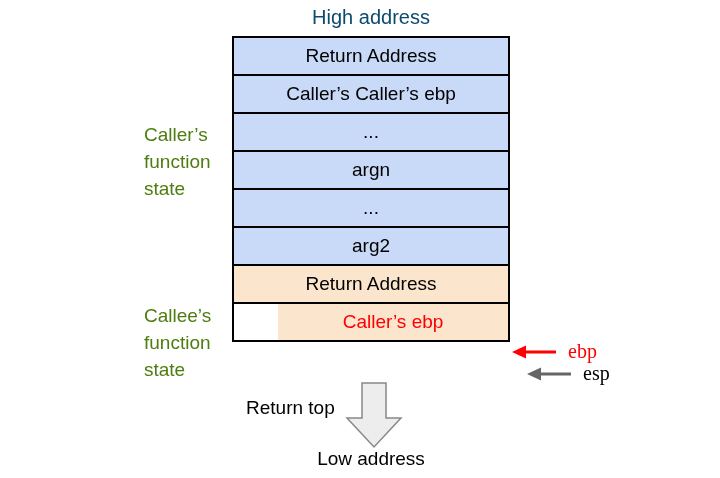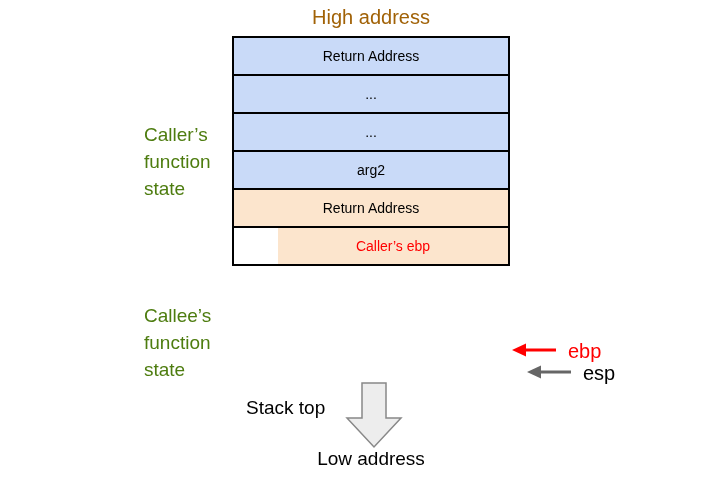--- a/index.html
+++ b/index.html
@@ -15,35 +15,35 @@
     background: #ffffff;
     overflow: hidden;
   }
   .title {
     position: absolute;
     left: 232px;
     top: 6px;
     width: 278px;
     text-align: center;
     font-size: 20px;
-    color: #a16207;
+    color: #0c4a6e;
   }
   .stack-table {
     position: absolute;
     left: 232px;
     top: 36px;
     width: 278px;
     box-sizing: border-box;
     border: 2px solid #000000;
   }
   .cell {
     height: 36px;
     line-height: 36px;
     text-align: center;
-    font-size: 14px;
+    font-size: 19px;
     color: #000000;
     border-bottom: 2px solid #000000;
     overflow: hidden;
   }
   .cell:last-child { border-bottom: none; margin-left: 44px; }
   .cell.blue   { background: var(--cell-blue, #c9daf8); }
   .cell.orange { background: var(--cell-orange, #fce5cd); }
   .cell.red-text { color: var(--emphasis-red, #ff0000); }
   .side-label {
     position: absolute;
@@ -51,20 +51,22 @@
     width: 110px;
     font-size: 19px;
     line-height: 27px;
     color: #4d7c0f;
   }
   .side-label.caller { top: 121px; }
   .side-label.callee { top: 302px; }
   .reg-pointer {
     position: absolute;
     display: flex;
+    align-items: center;
+    font-family: Liberation Serif, serif;
   }
   .reg-pointer.ebp { left: 510px; top: 340px; }
   .reg-pointer.esp { left: 510px; top: 362px; padding-left: 15px; }
   .reg-pointer svg { display: block; }
   .reg-label {
     font-size: 20px;
     margin-left: 8px;
   }
   .reg-label.ebp { color: var(--emphasis-red, #ff0000); }
   .reg-label.esp { color: #000000; }
@@ -92,21 +94,23 @@
 </style>
 </head>
 <body>
 
 <div class="canvas">
 
   <div class="title">High address</div>
 
   <div class="stack-table">
     <div class="cell blue">Return Address</div>
+    <div class="cell blue">Caller’s Caller’s ebp</div>
     <div class="cell blue">...</div>
+    <div class="cell blue">argn</div>
     <div class="cell blue">...</div>
     <div class="cell blue">arg2</div>
     <div class="cell orange">Return Address</div>
     <div class="cell orange red-text">Caller’s ebp</div>
   </div>
 
   <div class="side-label caller">
     <div>Caller’s</div>
     <div>function</div>
     <div>state</div>
@@ -127,21 +131,21 @@
   </div>
 
   <div class="reg-pointer esp">
     <svg width="50" height="20" viewBox="0 0 50 20">
       <line x1="46" y1="10" x2="12" y2="10" stroke="#666666" stroke-width="3"></line>
       <polygon points="2,10 16,3.5 16,16.5" fill="#666666"></polygon>
     </svg>
     <span class="reg-label esp">esp</span>
   </div>
 
-  <div class="stack-top-label">Stack top</div>
+  <div class="stack-top-label">Return top</div>
 
   <svg class="block-arrow" width="70" height="68" viewBox="0 0 70 68">
     <polygon points="22,1 46,1 46,36 61,36 34,65 7,36 22,36" fill="#ededed" stroke="#888888" stroke-width="1.5"></polygon>
   </svg>
 
   <div class="low-address-label">Low address</div>
 
 </div>
 
 </body></html>

